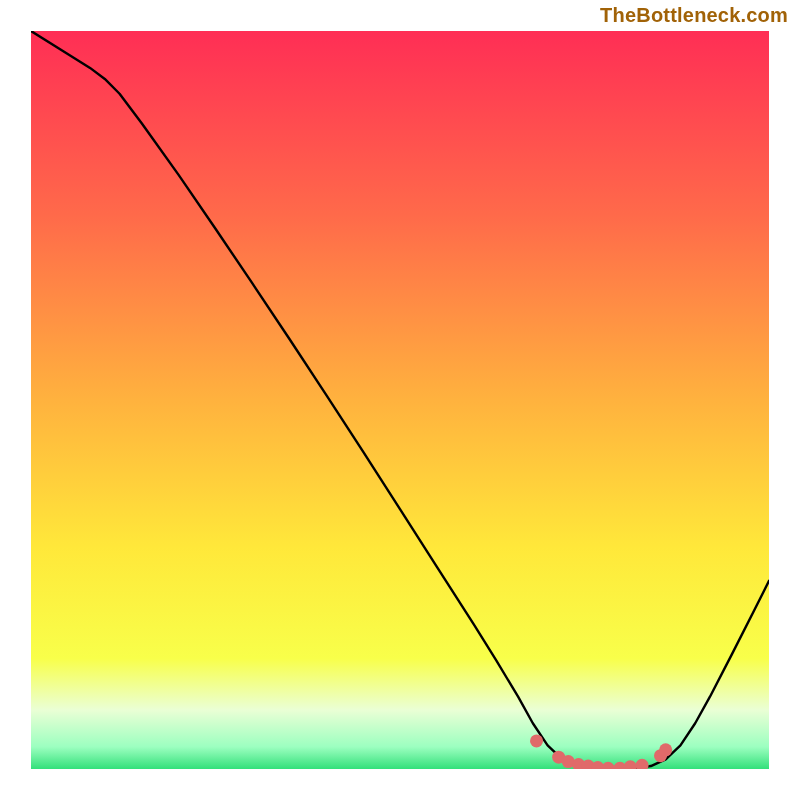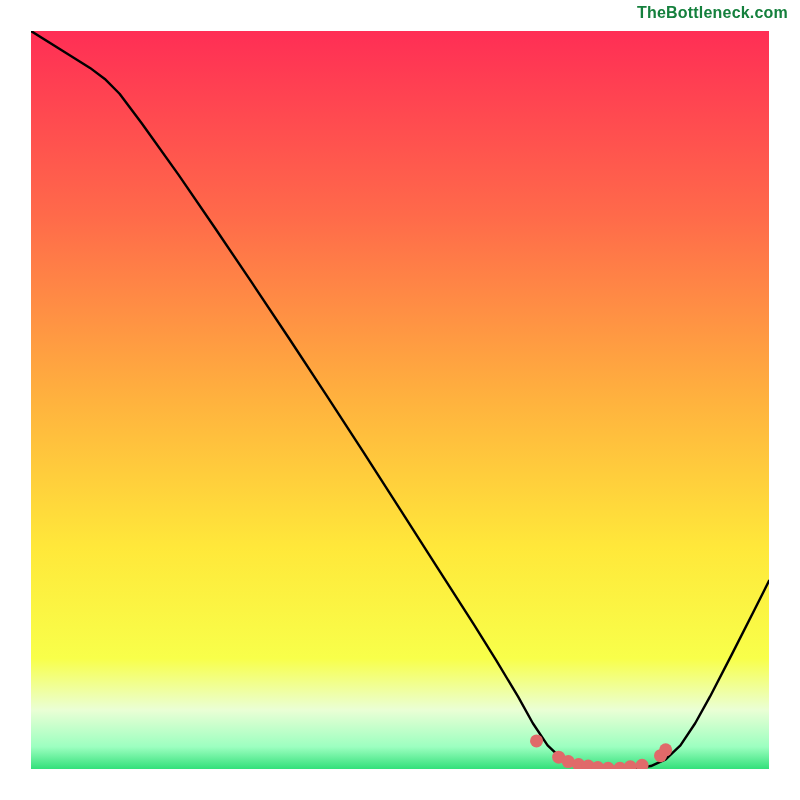--- a/index.html
+++ b/index.html
@@ -13,23 +13,23 @@
   }
   .wrap {
     position: relative;
     width: 800px;
     height: 800px;
   }
   .attribution {
     position: absolute;
     top: 4px;
     right: 12px;
-    font-size: 16px;
+    font-size: 20px;
     font-weight: bold;
-    color: #15803d;
+    color: #a16207;
     letter-spacing: 0.2px;
     z-index: 10;
   }
   .plot {
     position: absolute;
     left: 31px;
     top: 31px;
     width: 738px;
     height: 738px;
   }

